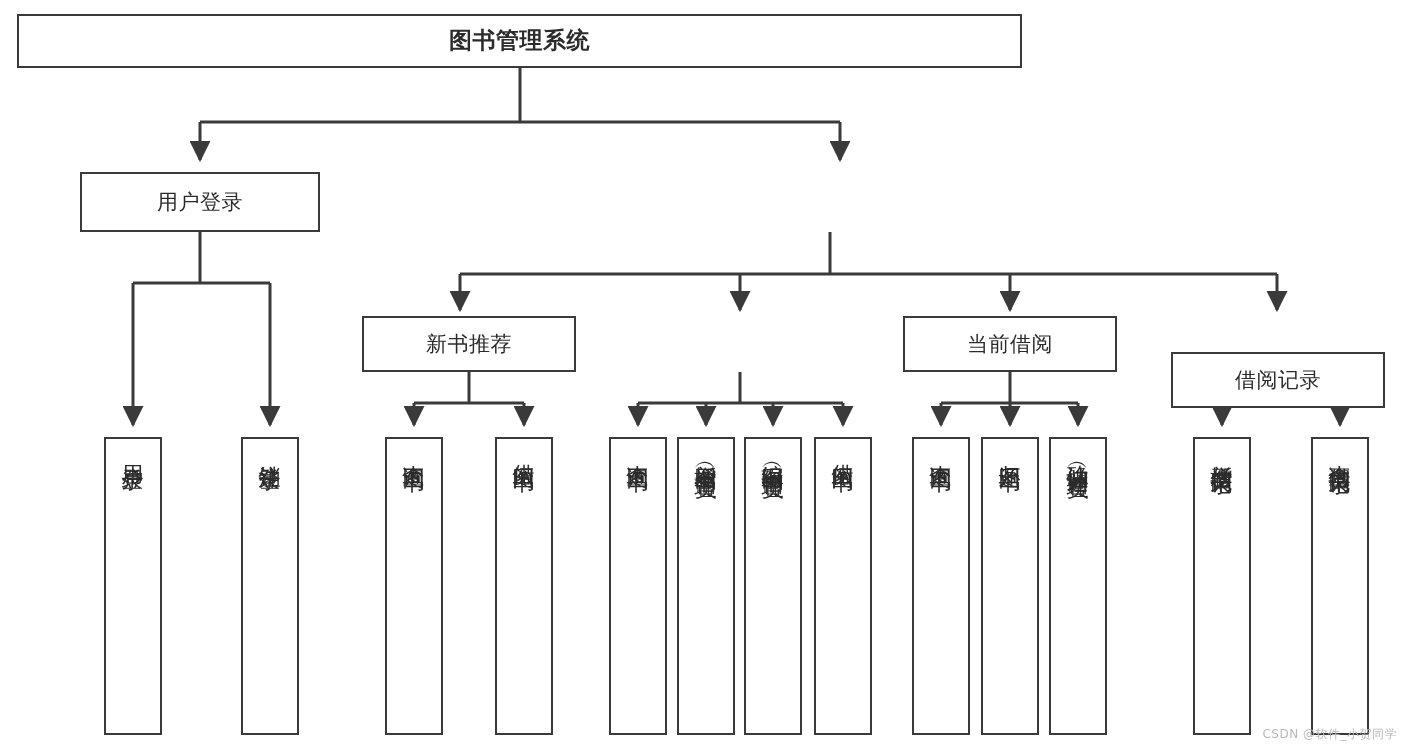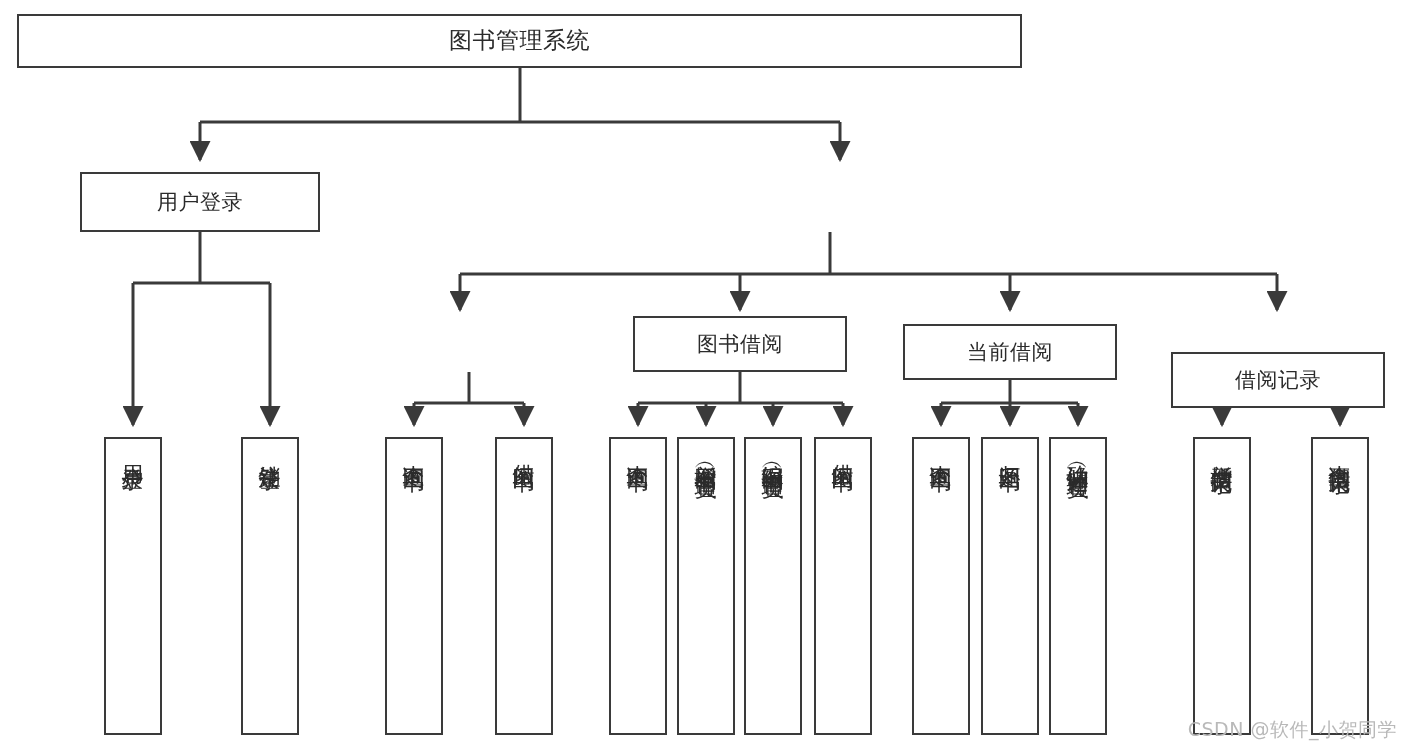--- a/index.html
+++ b/index.html
@@ -61,21 +61,21 @@
     text-orientation: upright;
     font-size: 22px;
     line-height: 1.05;
     letter-spacing: 2px;
     white-space: nowrap;
   }
   .watermark {
     position: absolute;
     right: 8px;
     bottom: 4px;
-    font-size: 19px;
+    font-size: 12px;
     color: #b9b9b9;
     letter-spacing: 0.5px;
     z-index: 5;
     white-space: nowrap;
     margin-left: 16px;
   }
 </style>
 </head>
 <body>
 
@@ -124,32 +124,32 @@
       <path d="M 1010 403 L 1010 425" marker-end="url(#arrow)"></path>
       <path d="M 1078 403 L 1078 425" marker-end="url(#arrow)"></path>
 
       <path d="M 1277 372 L 1277 403"></path>
       <path d="M 1222 403 L 1340 403"></path>
       <path d="M 1222 403 L 1222 425" marker-end="url(#arrow)"></path>
       <path d="M 1340 403 L 1340 425" marker-end="url(#arrow)"></path>
     </g>
   </svg>
 
-  <div class="node root horizontal" style="left:17px; top:14px; width:1005px; height:54px;">
+  <div class="node root horizontal" style="left:17px; top:14px; width:1005px; height:54px;font-weight:bold;">
     <span class="node-label">图书管理系统</span>
   </div>
 
   <div class="node horizontal" style="left:80px; top:172px; width:240px; height:60px;">
     <span class="node-label">用户登录</span>
   </div>
 
-  <div class="node horizontal" style="left:633px; top:316px; width:214px; height:56px;">
-    <span class="node-label">图书借阅</span>
-  </div>
-  <div class="node horizontal" style="left:903px; top:324px; width:214px; height:56px;">
+  <div class="node horizontal" style="left:362px; top:316px; width:214px; height:56px;">
+    <span class="node-label">新书推荐</span>
+  </div>
+  <div class="node horizontal" style="left:903px; top:316px; width:214px; height:56px;">
     <span class="node-label">当前借阅</span>
   </div>
   <div class="node horizontal" style="left:1171px; top:316px; width:214px; height:56px;margin-top:36px;">
     <span class="node-label">借阅记录</span>
   </div>
 
   <div class="node vertical" style="left:104px; top:437px; width:58px; height:298px;">
     <span class="node-label">用户登录</span>
   </div>
   <div class="node vertical" style="left:241px; top:437px; width:58px; height:298px;">

